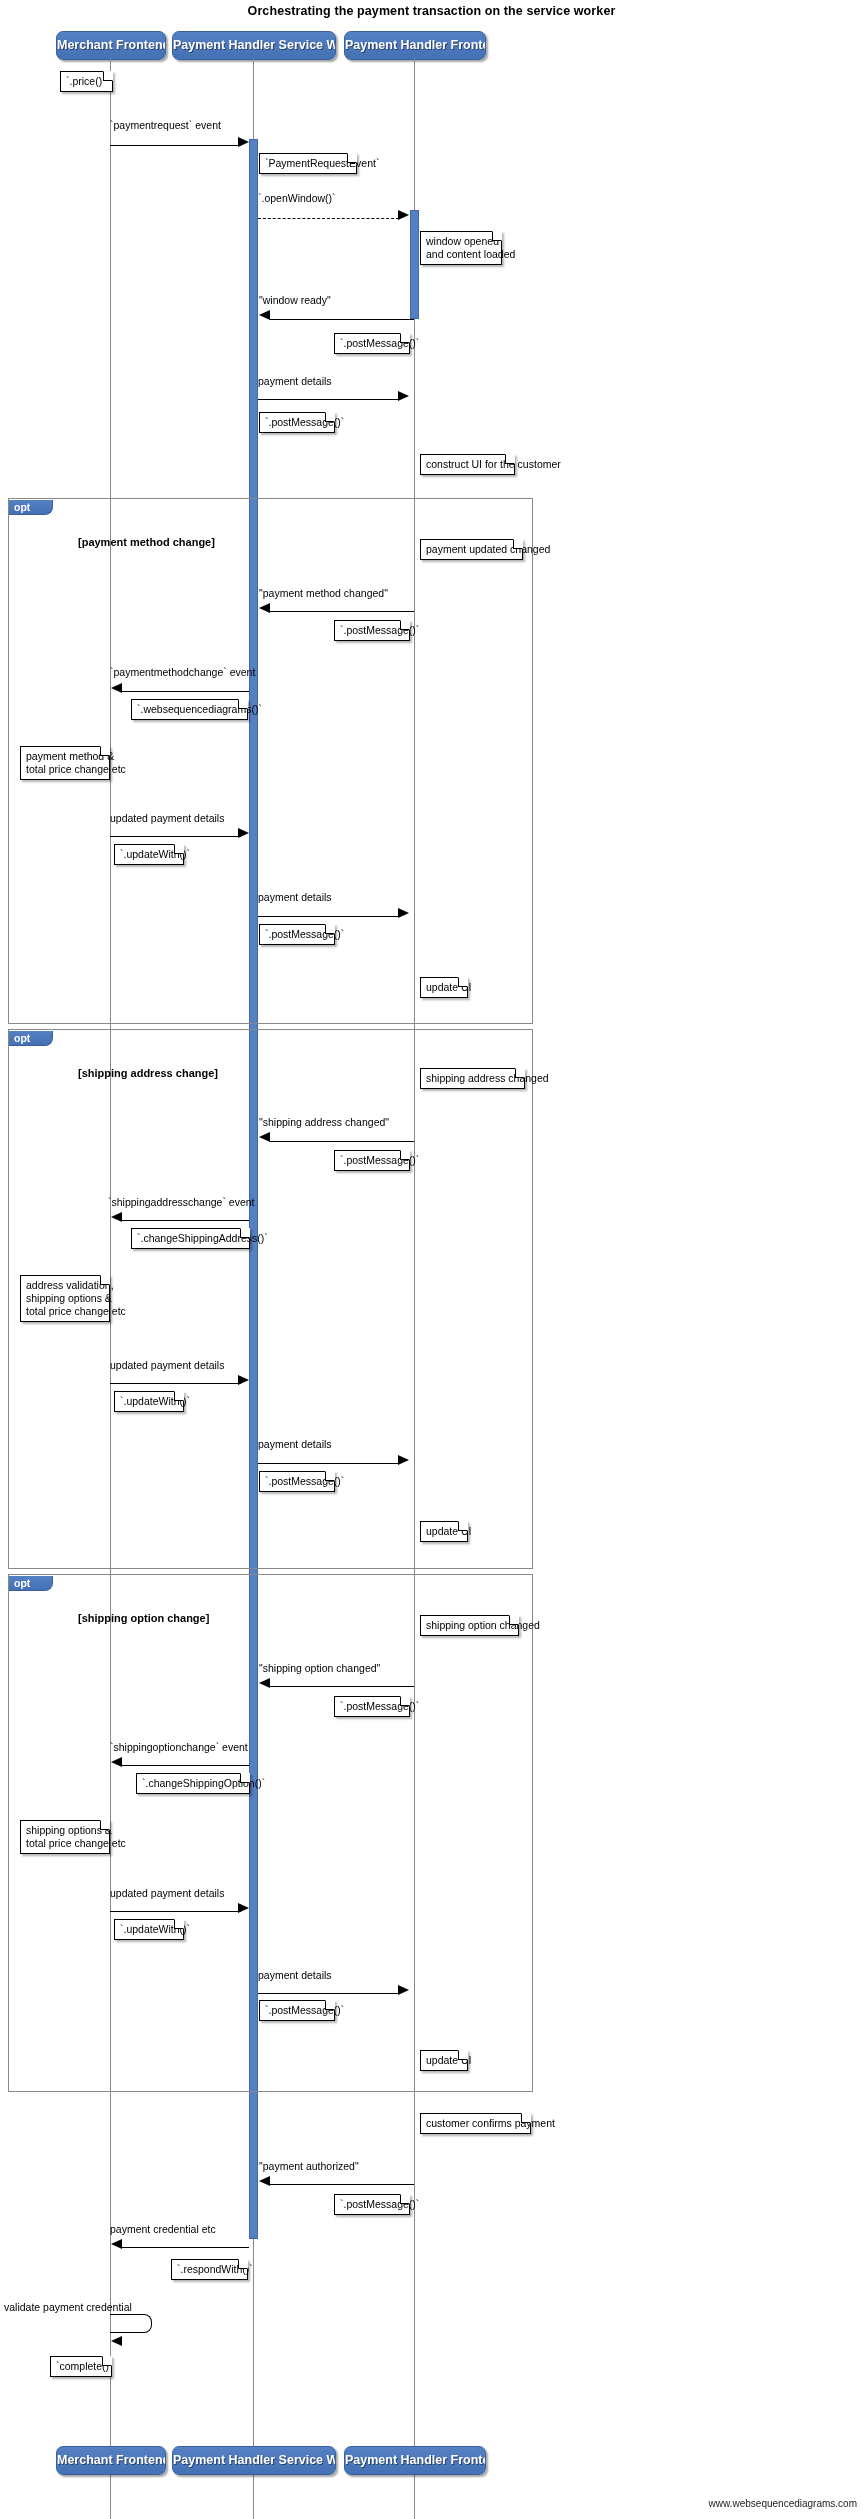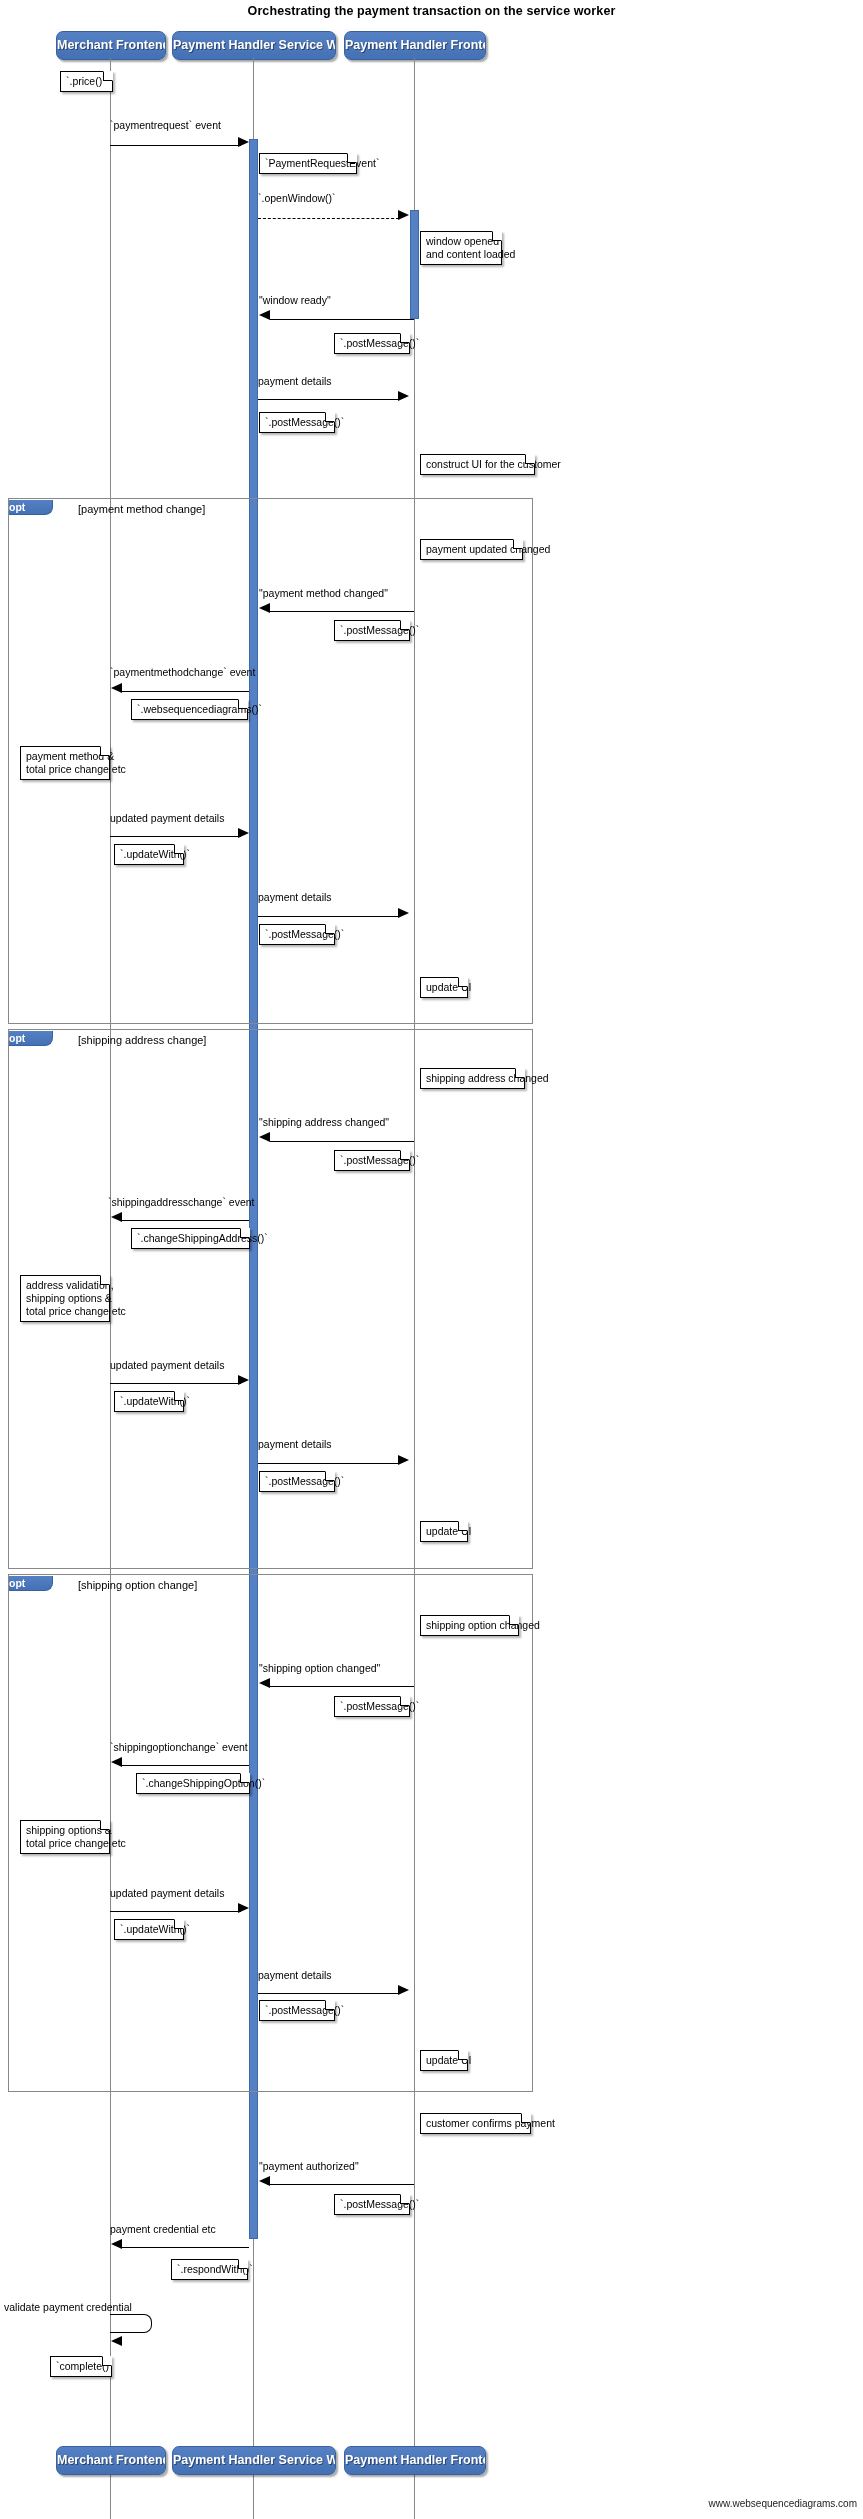--- a/index.html
+++ b/index.html
@@ -130,27 +130,29 @@
     border: 1px solid #38609f;
     border-top: none;
     border-left: none;
     border-radius: 0 0 8px 0;
     color: #fff;
     font-size: 10.5px;
     font-weight: bold;
     line-height: 15px;
     height: 15px;
     width: 44px;
+    padding-left: 5px;
     box-sizing: border-box;
   }
   .frag-label {
     position: absolute;
     font-size: 11px;
-    font-weight: normal;
+    font-weight: bold;
     white-space: nowrap;
+    margin-top: 33px;
   }
   
   .selfloop {
     position: absolute;
     border: 1px solid #000;
     border-left: none;
     border-radius: 0 8px 8px 0;
     box-sizing: border-box;
   }
   .footer-credit {
@@ -223,21 +225,21 @@
   <div class="head left" style="left: 259px; top: 310.44px;"></div>
 
   <div class="note" style="left: 334px; top: 333.095px; width: 76px;">`.postMessage()`</div>
 
   <div class="msglabel center" style="left: 258px; top: 375.168px; width: 156px;">payment details</div>
   <div class="arrow" style="left: 258px; top: 399.442px; width: 141px;"></div>
   <div class="head right" style="left: 398px; top: 391.351px;"></div>
 
   <div class="note" style="left: 259px; top: 412.387px; width: 76px;">`.postMessage()`</div>
 
-  <div class="note" style="left: 420px; top: 454.461px; width: 115px;">construct UI for the customer</div>
+  <div class="note" style="left: 420px; top: 454.461px; width: 95px;">construct UI for the customer</div>
 
   <div class="note" style="left: 420px; top: 538.607px; width: 103px;">payment updated changed</div>
 
   <div class="msglabel center" style="left: 259px; top: 587.154px; width: 155px;">"payment method changed"</div>
   <div class="arrow" style="left: 270px; top: 611.427px; width: 144px;"></div>
   <div class="head left" style="left: 259px; top: 603.336px;"></div>
 
   <div class="note" style="left: 334px; top: 619.518px; width: 76px;">`.postMessage()`</div>
 
   <div class="msglabel center" style="left: 110px; top: 666.446px; width: 143px;">`paymentmethodchange` event</div>

